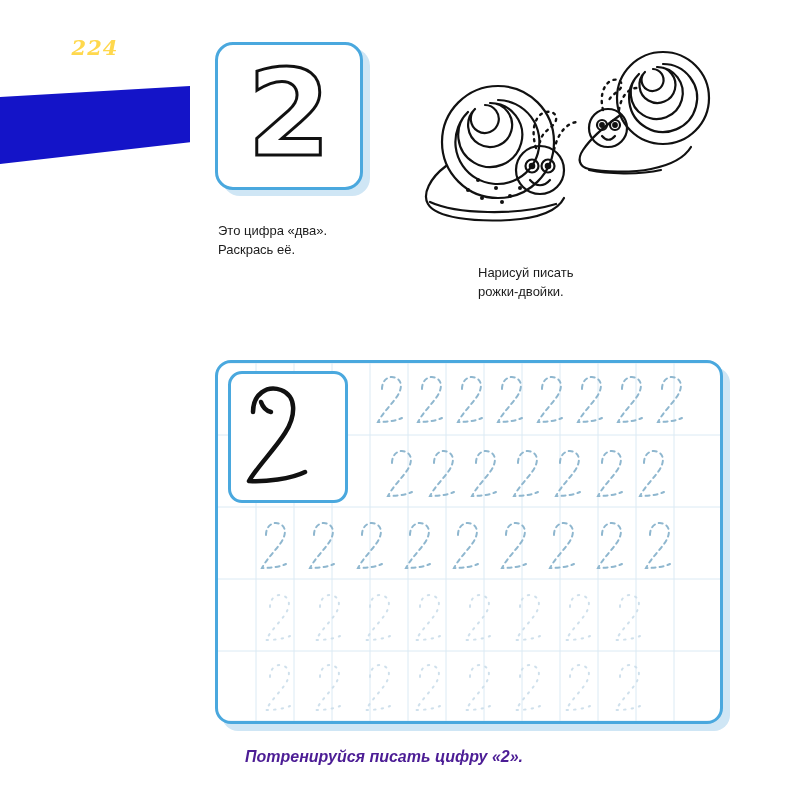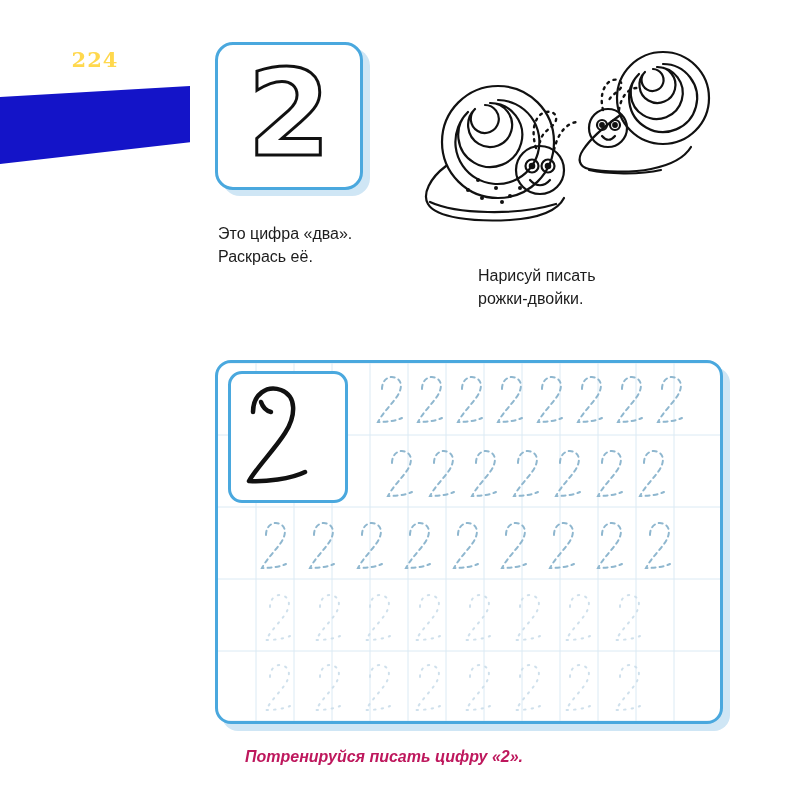--- a/index.html
+++ b/index.html
@@ -22,28 +22,29 @@
     top: 86px;
     width: 190px;
     height: 78px;
     background: #1414c8;
     -webkit-clip-path: polygon(0 14%, 100% 0, 100% 72%, 0 100%);
     clip-path: polygon(0 14%, 100% 0, 100% 72%, 0 100%);
   }
   .ribbon-number {
     position: absolute;
     left: 0;
-    top: 16px;
+    top: 4px;
     width: 190px;
     height: 78px;
     display: flex;
     align-items: center;
     justify-content: center;
     color: #ffd84d;
     font-family: "DejaVu Serif", serif;
+    font-style: italic;
     font-weight: bold;
     font-size: 21px;
     letter-spacing: 1px;
     transform: translateY(4px);
   }
 
   
   .digit-card-shadow {
     position: absolute;
     left: 222px;
@@ -62,34 +63,34 @@
     border-radius: 18px;
     border: 3px solid #4aa8de;
     background: #ffffff;
     box-sizing: border-box;
   }
   .digit-card svg { display:block; }
 
   .caption {
     position: absolute;
     font-family: "Liberation Sans", sans-serif;
-    font-size: 16px;
+    font-size: 13px;
     color: #1c1c1c;
     line-height: 1.45;
     white-space: pre-line;
   }
   .caption-1 { left: 218px; top: 222px; }
   .caption-2 { left: 478px; top: 264px; }
   .caption-3 {
     left: 245px;
     top: 745px;
     font-style: italic;
     font-weight: bold;
     font-size: 16px;
-    color: #be185d;
+    color: #4c1d95;
   }
 
   
   .snails {
     position: absolute;
     left: 420px;
     top: 30px;
     width: 330px;
     height: 230px;
   }

